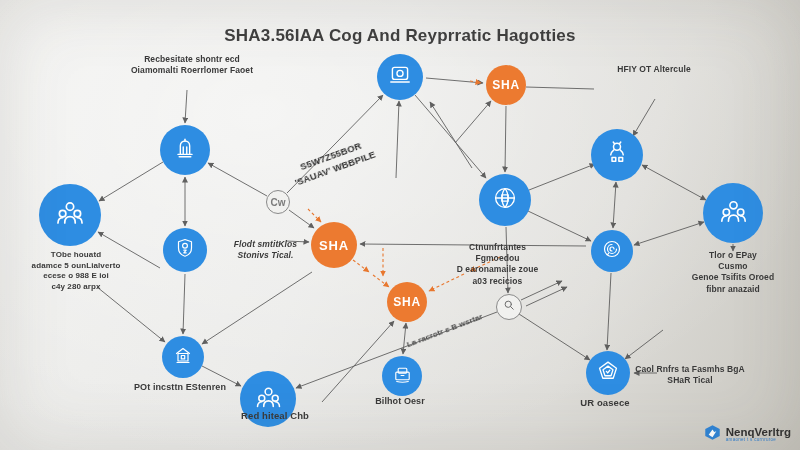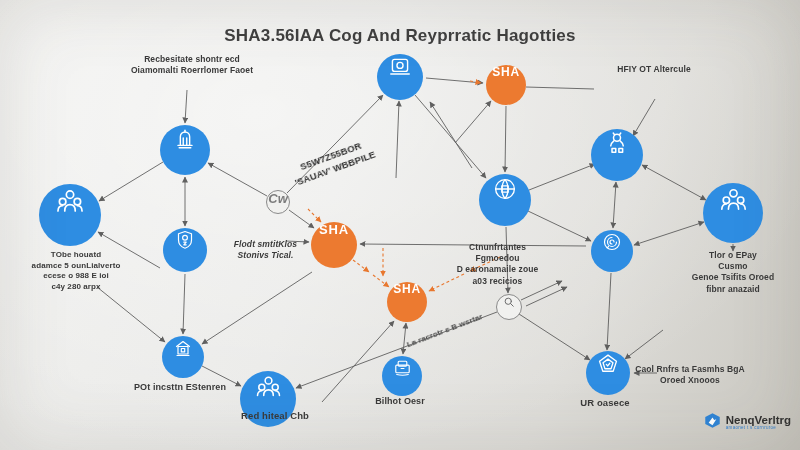--- a/index.html
+++ b/index.html
@@ -6,32 +6,32 @@
   #stage{
     position:relative;width:800px;height:450px;overflow:hidden;
     font-family:"Liberation Sans",sans-serif;
     background:
       radial-gradient(120% 130% at 32% 25%, rgba(255,255,255,.5), rgba(255,255,255,0) 60%),
       linear-gradient(112deg,#f0f0ee 0%,#e9e9e7 42%,#deddd9 72%,#c9c7c0 100%);
   }
   .vignette{position:absolute;inset:0;pointer-events:none;
     box-shadow:inset 0 0 70px rgba(95,90,75,.16);}
   #edges{position:absolute;left:0;top:0;}
-  .node{position:absolute;border-radius:50%;display:flex;align-items:flex-start;justify-content:center;}
+  .node{position:absolute;border-radius:50%;display:flex;align-items:center;justify-content:center;}
   .blue{background:#2e8de2;}
   .orange{background:#ec7a30;}
   .white-node{background:#f1f1ef;border:1.4px solid #8a8a8a;box-sizing:border-box;color:#7b7b7b;}
   .sha{color:#fff;font-weight:700;letter-spacing:.8px;}
   .lbl{position:absolute;text-align:center;color:#3a3a3a;font-weight:600;
        line-height:1.32;filter:blur(.25px);letter-spacing:.1px;}
   .lbl.left{text-align:center;font-style:italic;}
   .title{position:absolute;top:10px;left:0;width:100%;text-align:center;
          font-size:17px;font-weight:600;color:#3f3f3f;letter-spacing:.2px;filter:blur(.2px);margin-top:16px;}
-  .cw{font-size:13px;font-style:italic;font-weight:600;}
-  .watermark{position:absolute;right:9px;bottom:17px;display:flex;align-items:center;gap:5px;}
+  .cw{font-size:10px;font-weight:600;}
+  .watermark{position:absolute;right:9px;bottom:5px;display:flex;align-items:center;gap:5px;}
   .wm-text{display:flex;flex-direction:column;line-height:1.1;}
   .wm-name{font-size:11.5px;font-weight:700;color:#303030;filter:blur(.2px);}
   .wm-tag{font-size:4.5px;color:#2f7fd0;letter-spacing:.3px;}
 </style>
 </head>
 <body>
 
 <div id="stage">
 
   <div class="title">SHA3.56IAA Cog And Reyprratic Hagotties</div>
@@ -277,21 +277,21 @@
   <div class="lbl" style="left:330px;top:396px;width:140px;font-size:9px">
     <div>Bilhot Oesr</div>
   </div>
 
   <div class="lbl" style="left:535px;top:397px;width:140px;font-size:9.5px">
     <div>UR oasece</div>
   </div>
 
   <div class="lbl" style="left:620px;top:364px;width:140px;font-size:8.5px">
     <div>Caol Rnfrs ta Fasmhs BgA</div>
-    <div>Oroed Xnooos</div>
+    <div>SHaR Tical</div>
   </div>
 
   <div class="watermark">
     <span><svg viewBox="0 0 20 20" width="17" height="17">
           <polygon points="10,1.5 18.5,6 18.5,14 10,18.5 1.5,14 1.5,6" fill="#2f84d6"></polygon>
           <path d="M5.5 12.5L10 6.5l2 3 2.5-1-4.5 7z" fill="#fff"></path>
         </svg></span>
     <span class="wm-text">
       <span class="wm-name">NenqVerltrg</span>
       <span class="wm-tag">amaonet t s curnruroe</span>

